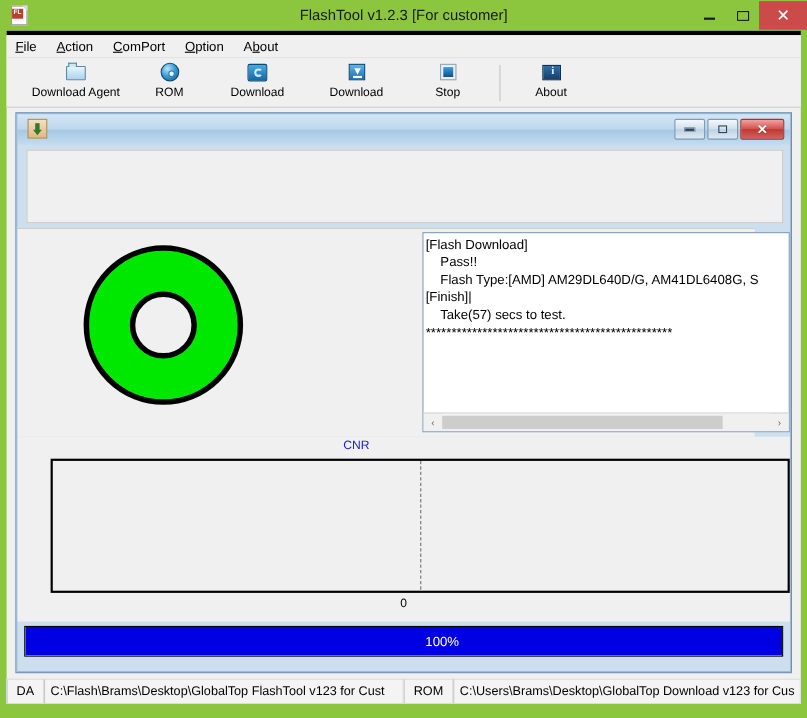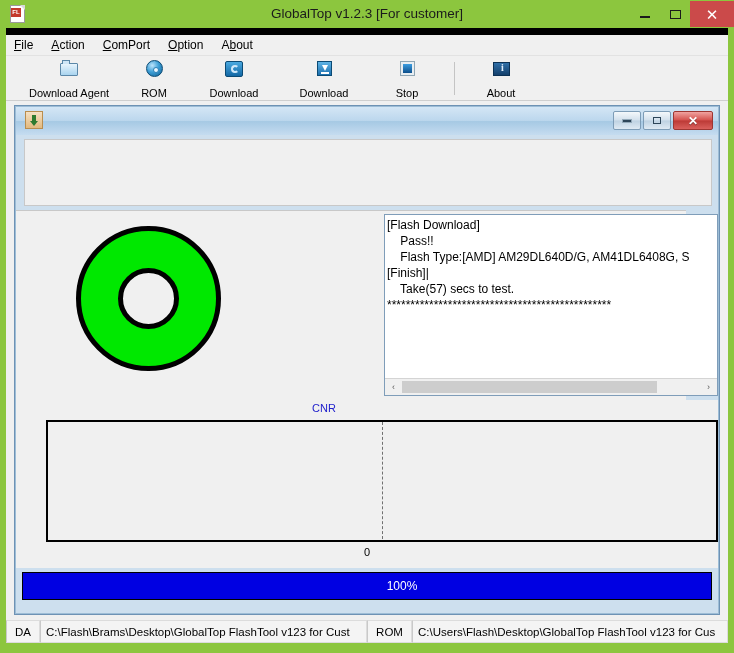--- a/index.html
+++ b/index.html
@@ -100,21 +100,21 @@
     color: #fff; font-size: 15px; line-height: 15px;
     font-family: "Liberation Sans", sans-serif;
   }
 
   
   .client {
     position: absolute;
     left: 6px; top: 28px;
     width: 722px; height: 608px;
     background: #f0f0f0;
-    border-top: 7px solid #000000;
+    border-top: 4px solid #000000;
     box-sizing: border-box;
   }
 
   
   .menubar {
     position: absolute;
     left: 0; top: 0;
     width: 722px; height: 21px;
     background: #f0f0f0;
     display: flex;
@@ -140,21 +140,21 @@
     width: 722px; height: 45px;
     background: #f0f0f0;
     border-bottom: 1px solid #cfcfcf;
     box-sizing: border-box;
   }
   .tb-btn {
     position: absolute;
     top: 2px;
     height: 41px;
     display: flex; flex-direction: column;
-    align-items: center; justify-content: space-between;
+    align-items: center; justify-content: flex-start;
     cursor: default;
   }
   .tb-ico {
     width: 20px; height: 20px; margin-top: 1px;
     position: relative;
   }
   .tb-label {
     font-size: 11px; color: #000; margin-top: 2px;
     white-space: nowrap;
     font-family: "Liberation Sans", sans-serif;
@@ -512,21 +512,21 @@
   <div class="win-frame">
 
     <div class="titlebar">
       <div class="title-icon">
         <div class="doc"></div>
         <div class="red">
             <span>FL</span>
           </div>
         <div class="fold"></div>
       </div>
-      <div class="title-text">GlobalTop v1.2.3 [For customer]</div>
+      <div class="title-text">FlashTool v1.2.3 [For customer]</div>
       <div class="wincontrols">
         <div class="wc-btn wc-min">
             <div class="glyph-min"></div>
           </div>
         <div class="wc-btn wc-max">
             <div class="glyph-max"></div>
           </div>
         <div class="wc-btn wc-close">
             <div class="glyph-close">✕</div>
           </div>
@@ -639,18 +639,18 @@
             <div class="progress-fill" id="pfill" style="width: 100%; background: rgb(0, 0, 226);"></div>
             <div class="progress-text">100%</div>
           </div>
         </div>
       </div>
 
       <div class="statusbar">
         <div class="sb-cell sb-label">DA</div>
         <div class="sb-cell sb-path">C:\Flash\Brams\Desktop\GlobalTop FlashTool v123 for Cust</div>
         <div class="sb-cell sb-label2">ROM</div>
-        <div class="sb-cell sb-path2">C:\Users\Flash\Desktop\GlobalTop FlashTool v123 for Cus</div>
+        <div class="sb-cell sb-path2">C:\Users\Brams\Desktop\GlobalTop Download v123 for Cus</div>
       </div>
 
     </div>
   </div>
 </div>
 
 </body></html>

